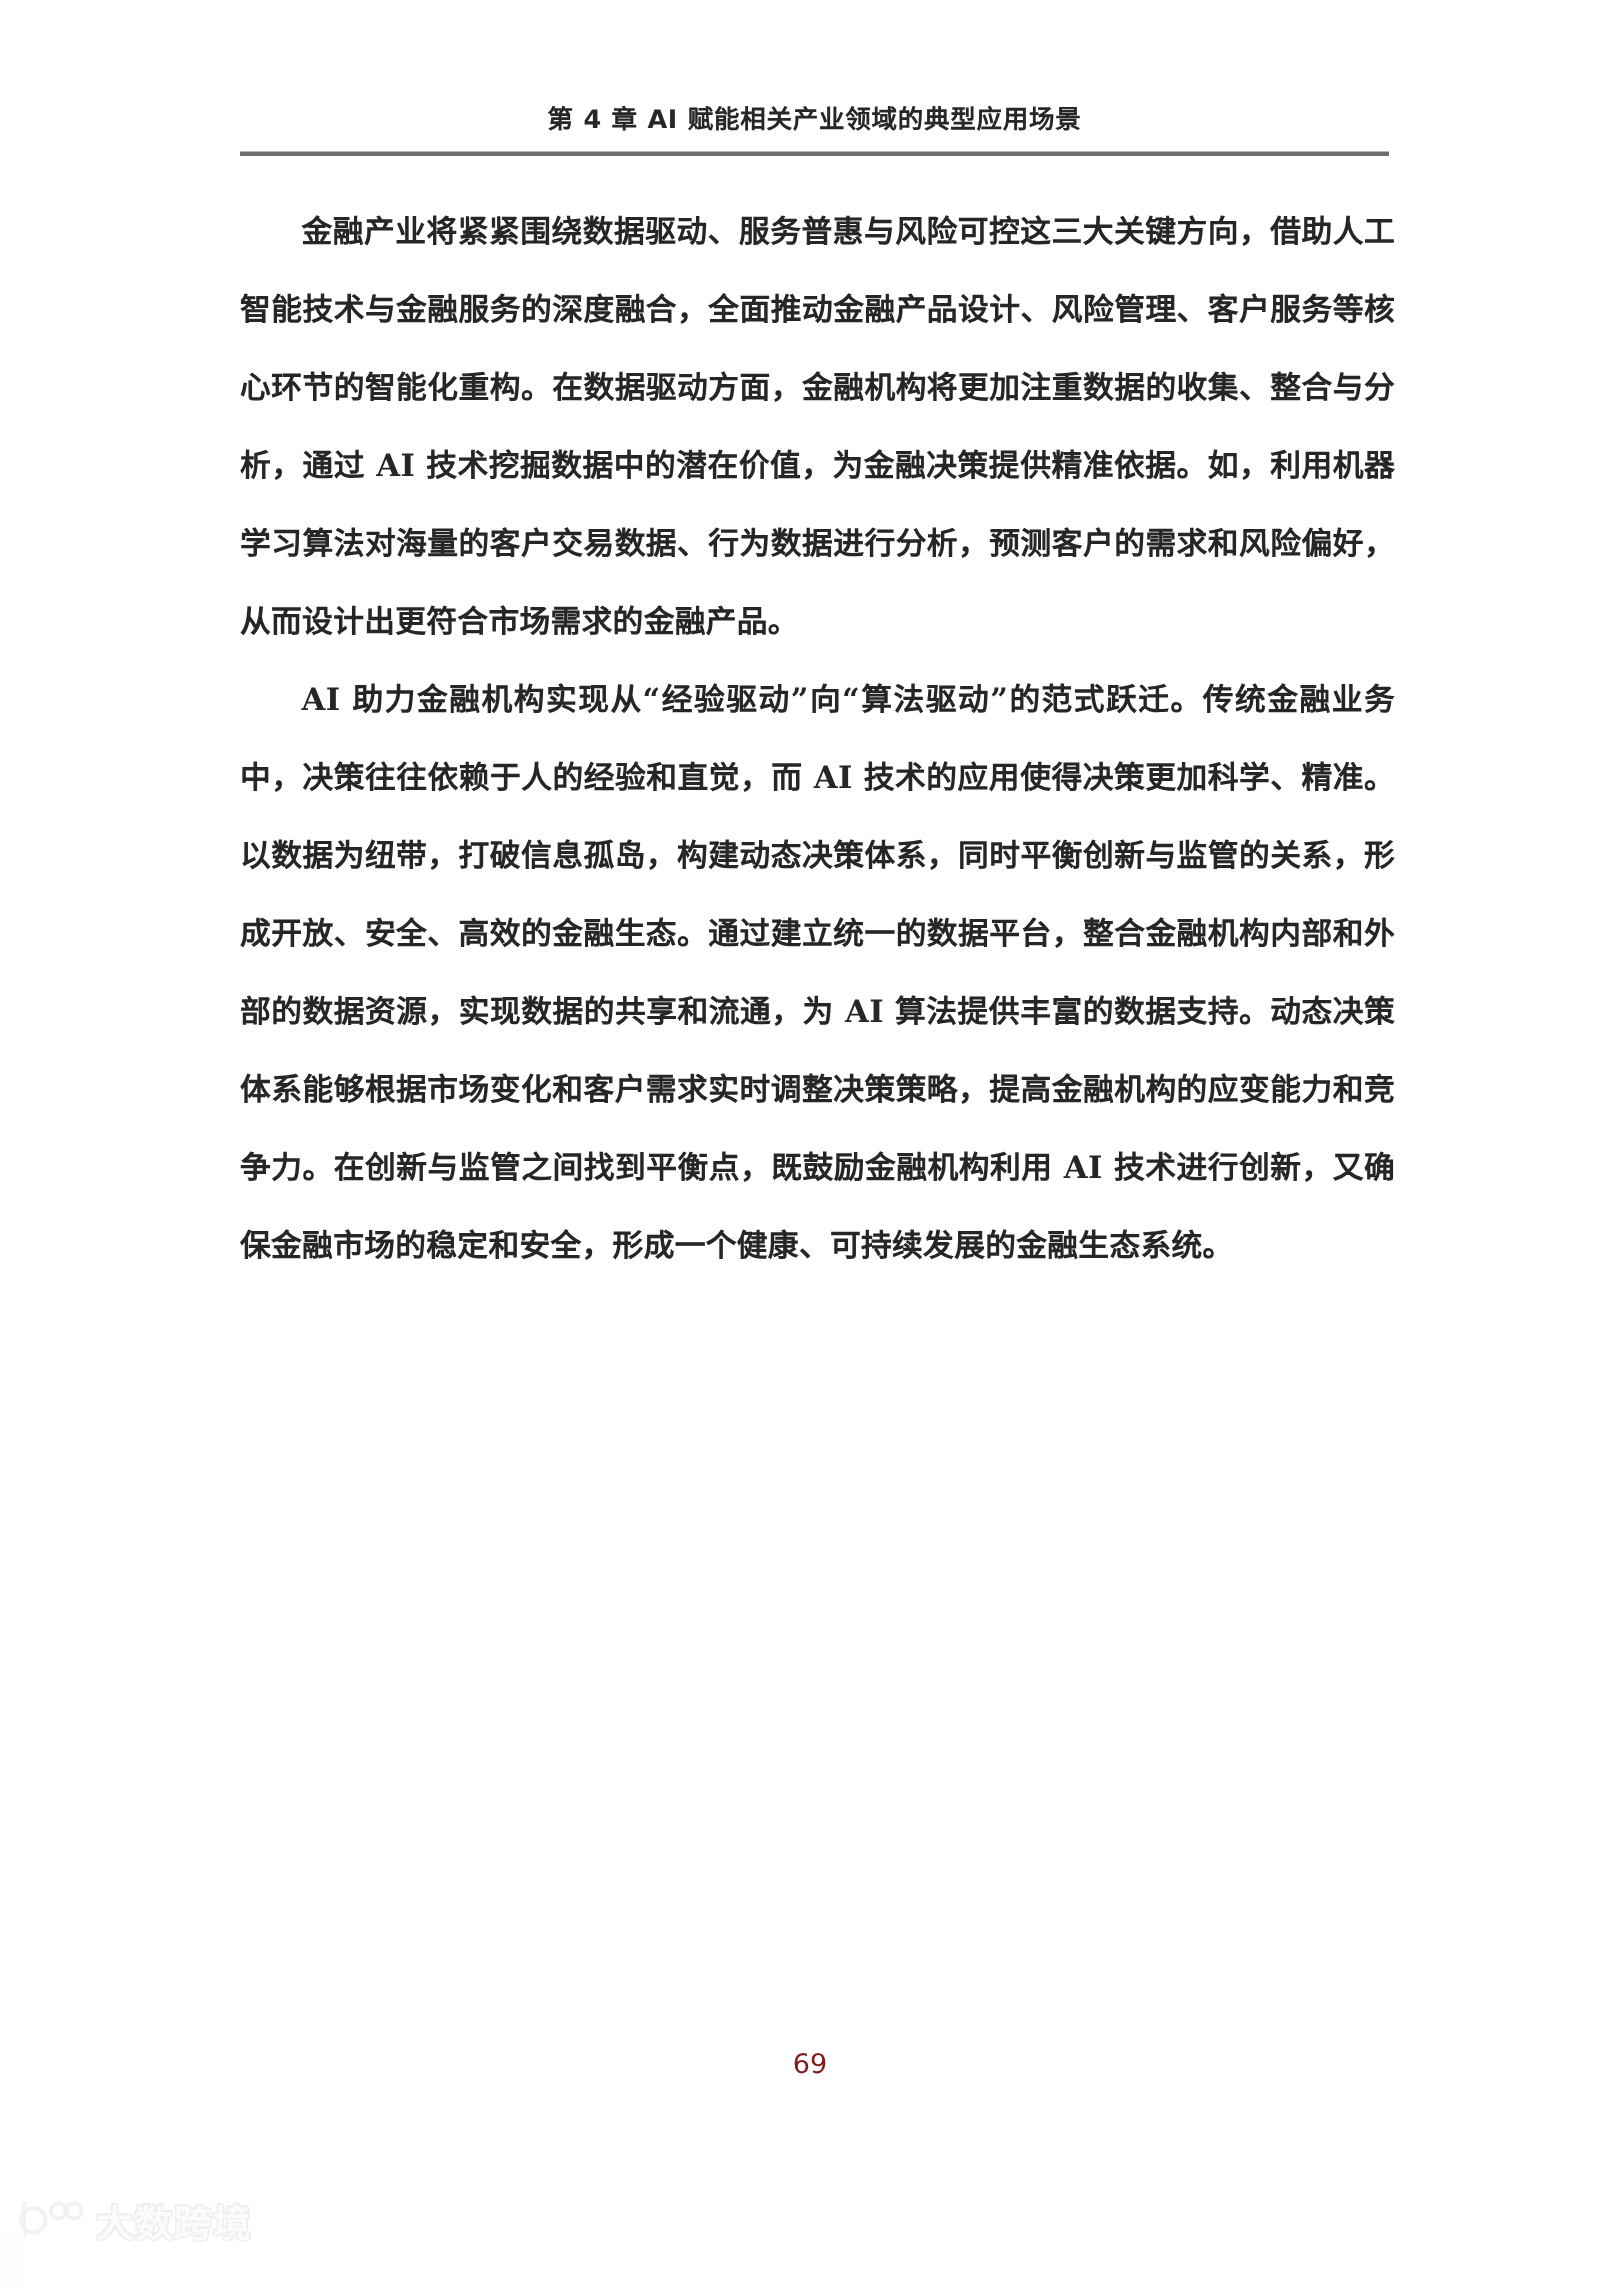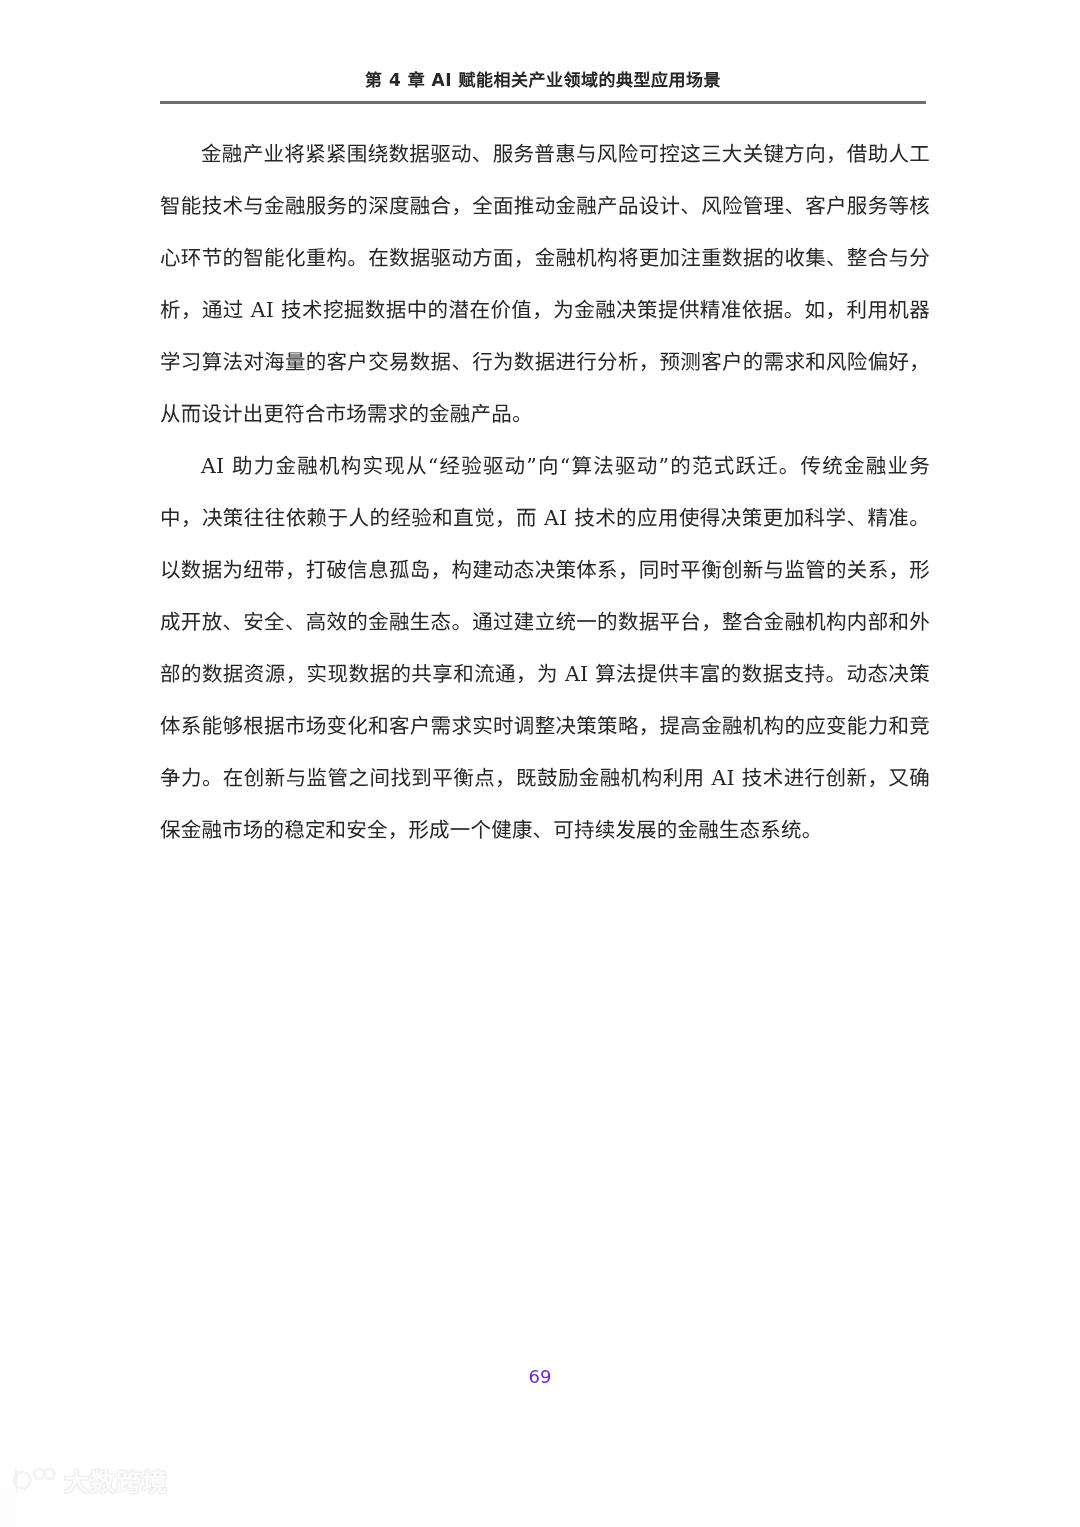--- a/index.html
+++ b/index.html
@@ -62,33 +62,34 @@
   p.para {
     margin: 0 0 0 0;
     text-indent: 2em;
     font-size: 20.5px;
     line-height: 52px;
     text-align: justify;
     text-justify: inter-ideograph;
     letter-spacing: 0.2px;
     color: #262626;
     font-family: "DejaVu Serif", "Liberation Serif", serif;
+    font-weight: bold;
     -webkit-font-smoothing: antialiased;
   }
 
   
   .folio {
     position: absolute;
     left: 0;
     top: 1366px;
     width: 1080px;
     text-align: center;
     font-family: "DejaVu Sans", "Liberation Sans", sans-serif;
     font-size: 18px;
-    color: #6d28d9;
+    color: #7f1d1d;
   }
 
   
   .watermark {
     position: absolute;
     left: 10px;
     top: 1462px;
     display: flex;
     align-items: center;
     gap: 8px;

